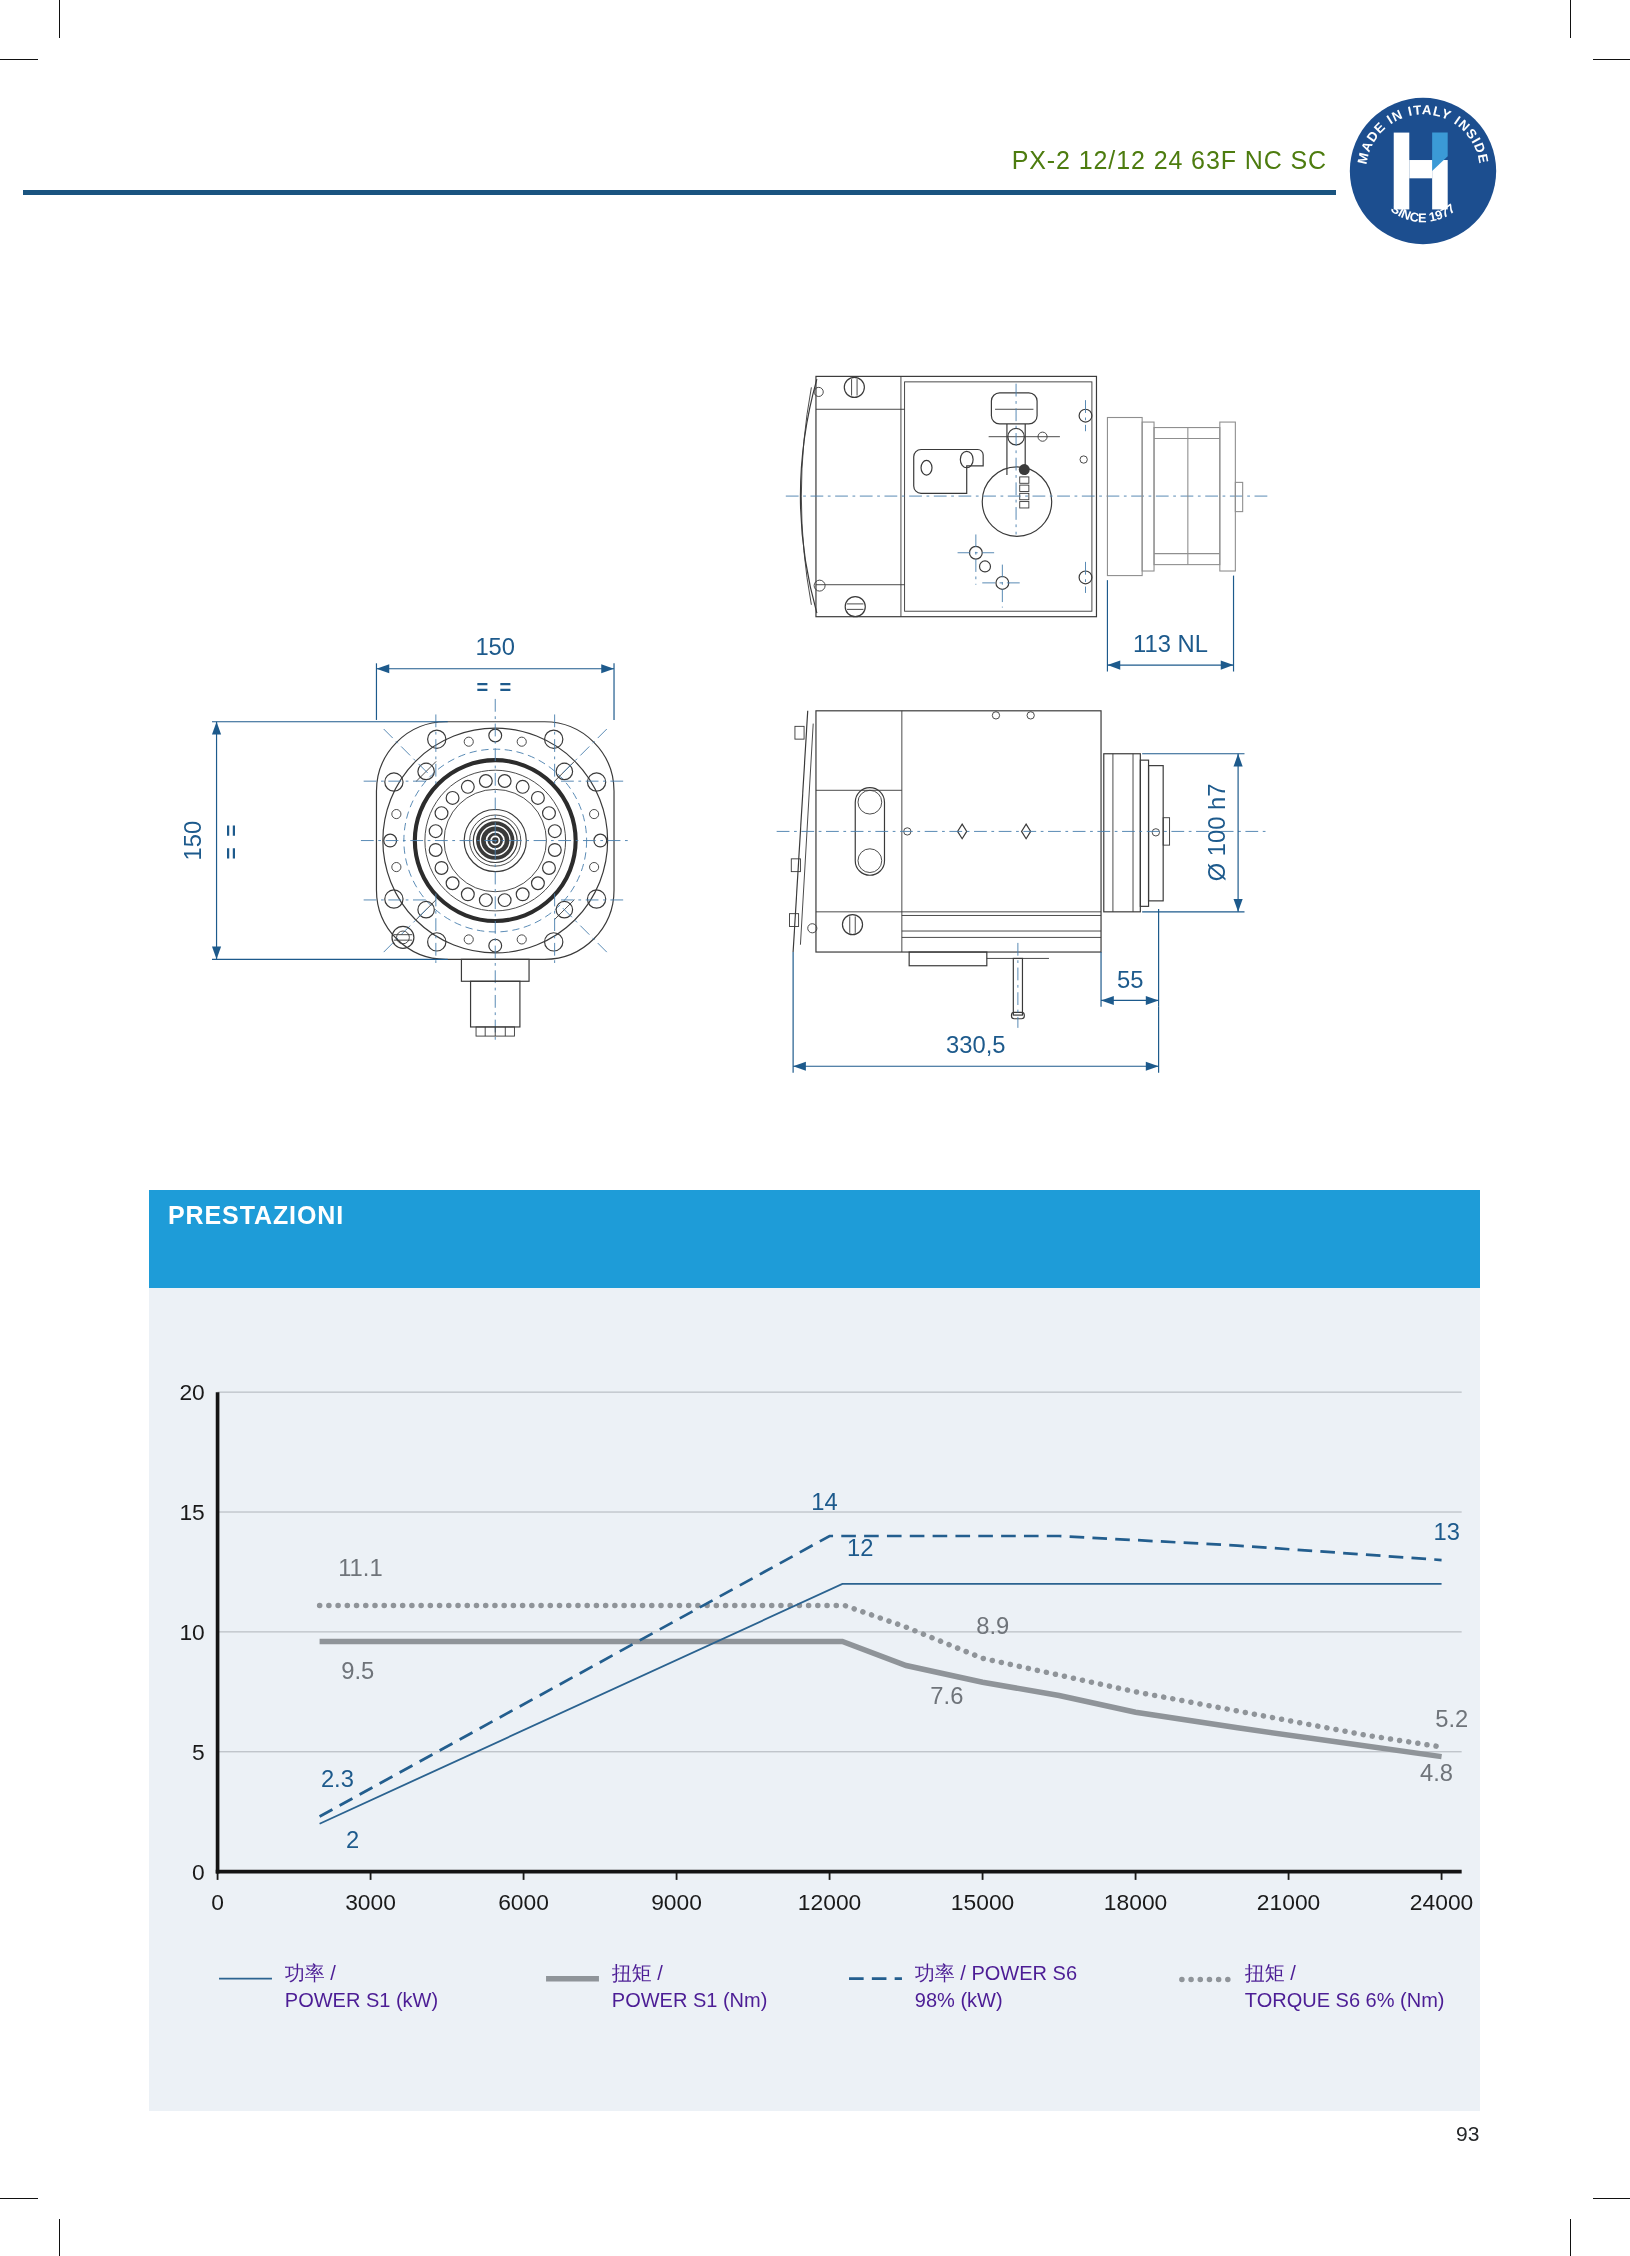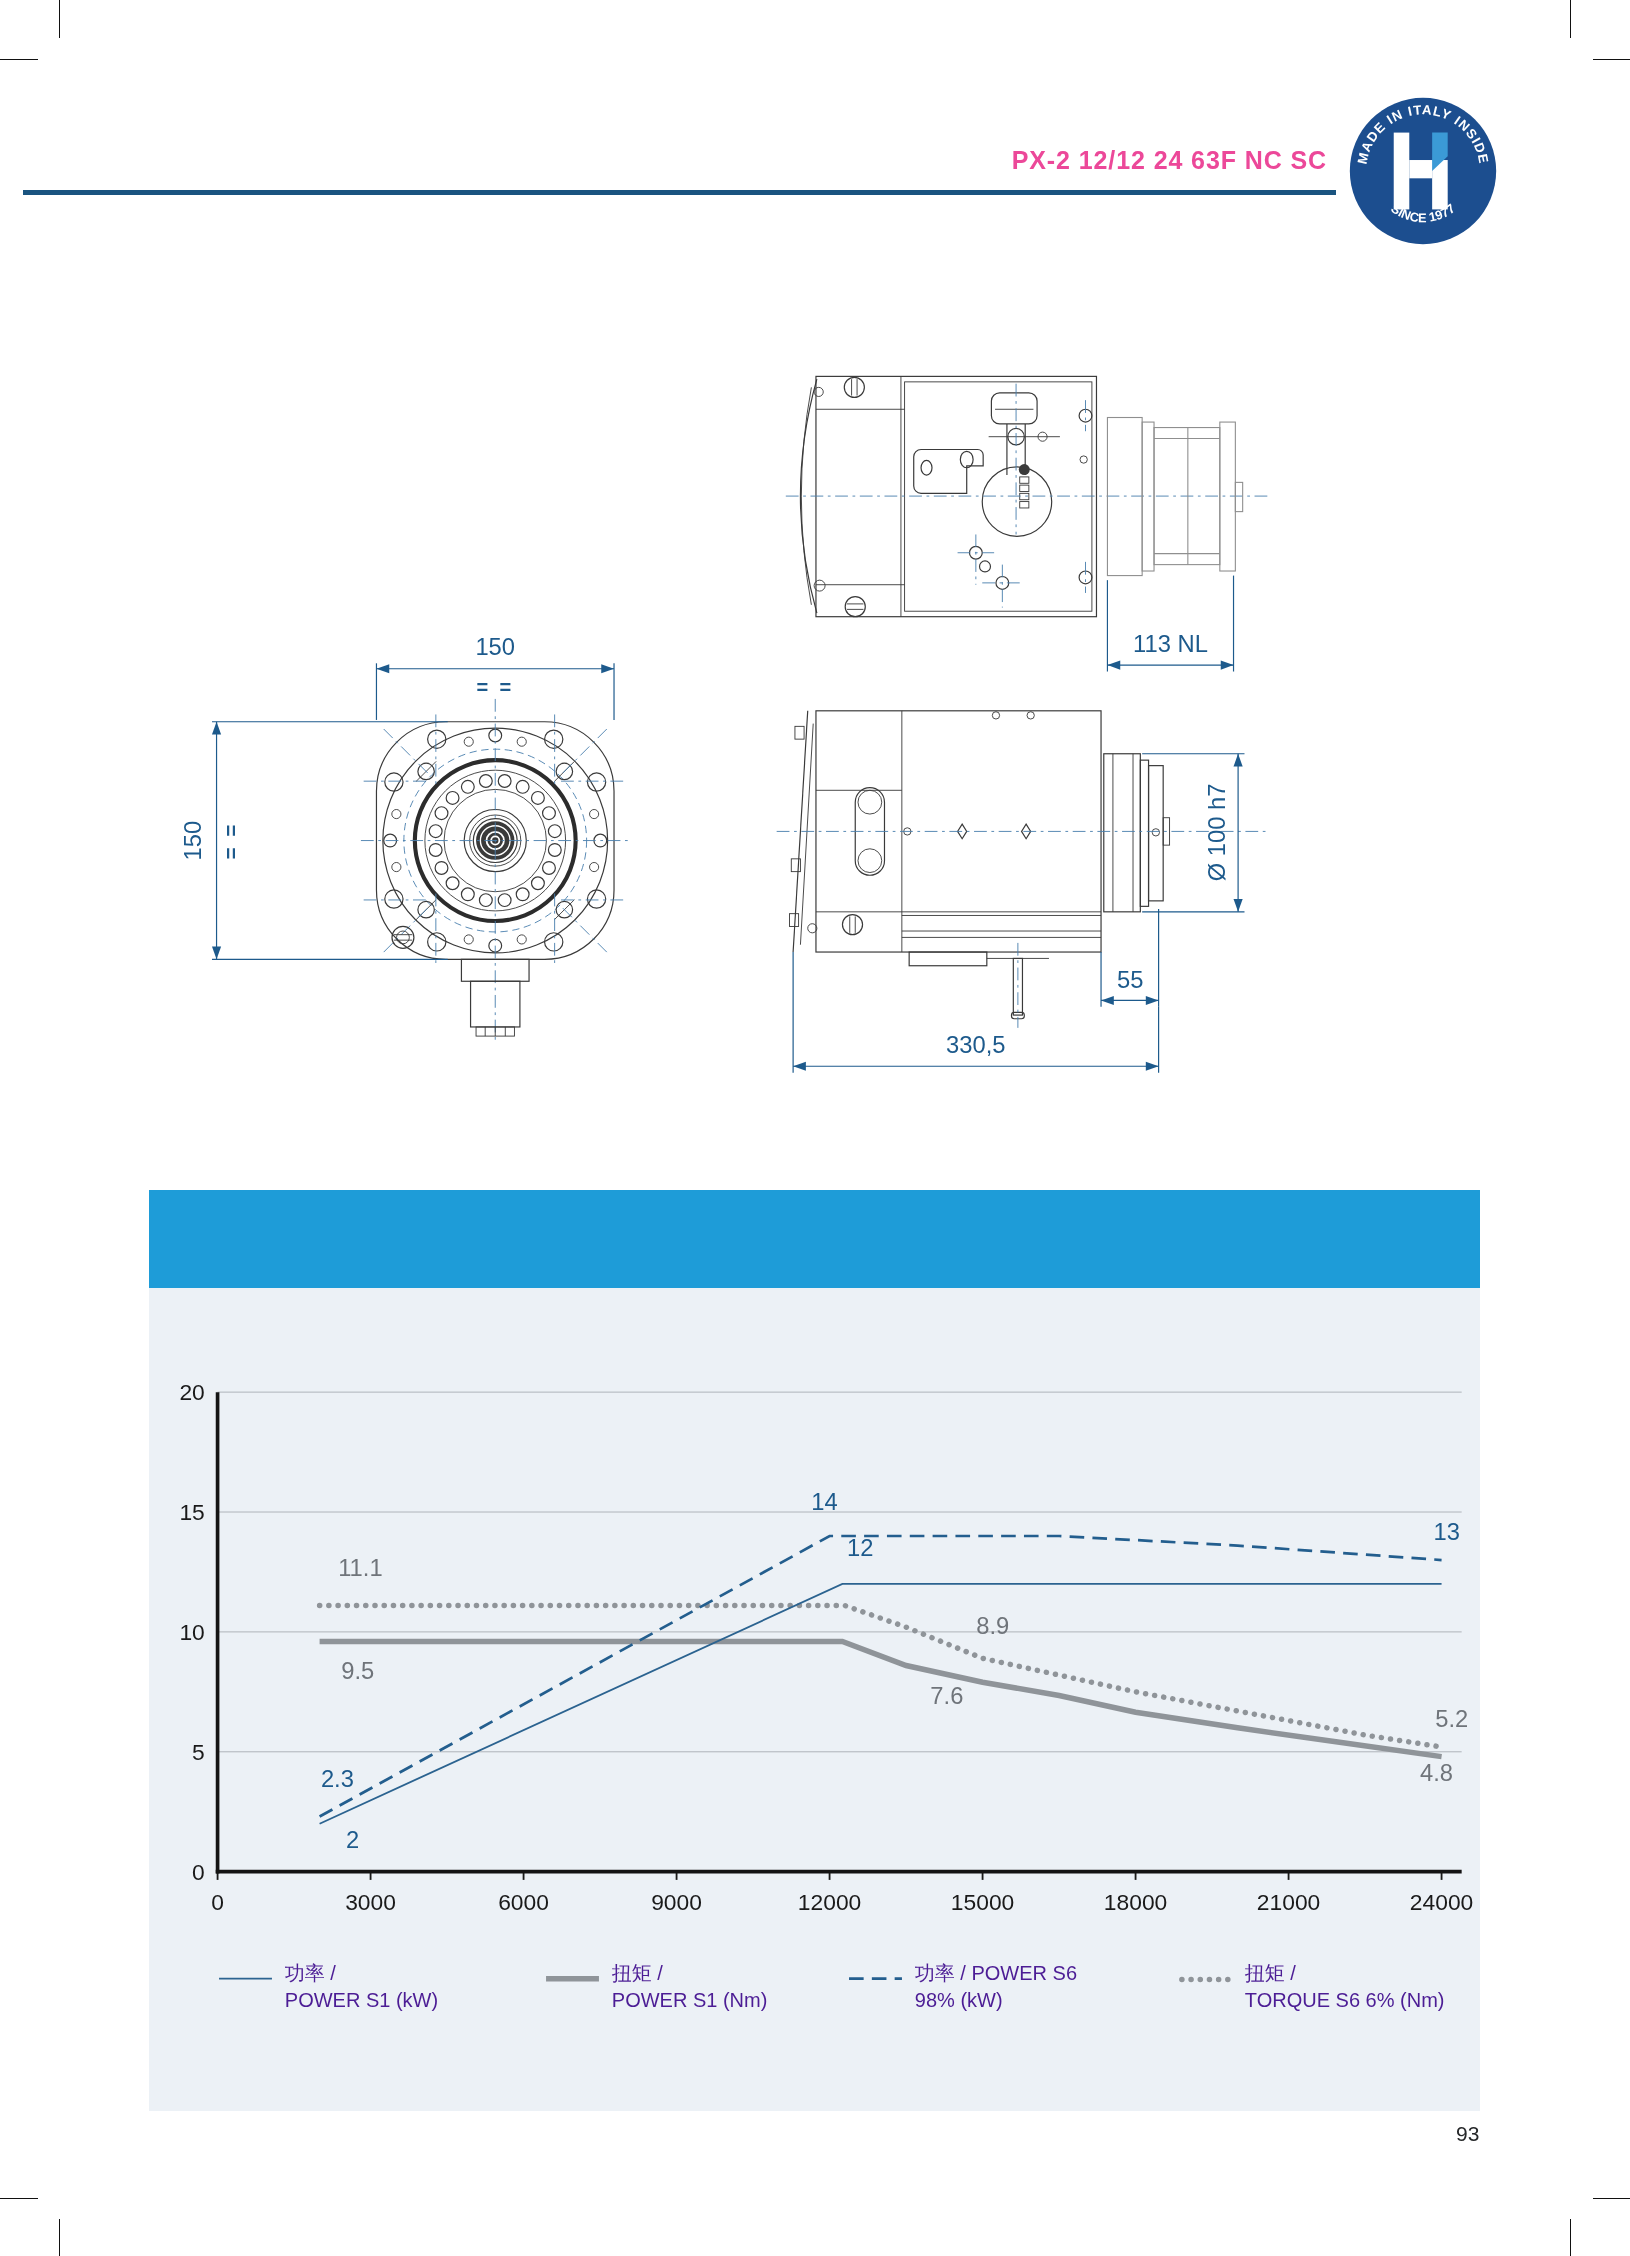--- a/index.html
+++ b/index.html
@@ -4,21 +4,21 @@
 <style>
   html,body{margin:0;padding:0;background:#ffffff;}
   .page{position:relative;width:1631px;height:2257px;background:#fff;overflow:hidden;
         font-family:"Liberation Sans",sans-serif;}
   .crop{position:absolute;background:#111;}
   .crop.v{width:0.9px;height:38px;}
   .crop.h{width:38px;height:0.9px;}
 
   
   .model-title{position:absolute;top:146px;right:304px;font-size:25px;letter-spacing:0.9px;
-               color:#ec4899;font-weight:700;white-space:nowrap;}
+               color:#4d7c0f;font-weight:400;white-space:nowrap;}
   .header-rule{position:absolute;left:23px;top:190px;width:1313px;height:4.6px;background:#1a5480;}
   .badge{position:absolute;left:1348px;top:96px;width:150px;height:150px;}
   .badge text{font-family:"Liberation Sans",sans-serif;font-weight:bold;fill:#fff;}
 
   
   .drawings{position:absolute;left:0;top:219px;width:1631px;height:969px;}
   .cad{stroke:#3a3a3a;stroke-width:1.3;fill:none;}
   .cadthin{stroke:#3a3a3a;stroke-width:1;fill:none;}
   .cadthick{stroke:#2c2c2c;stroke-width:4.5;fill:none;}
   .cadlight{stroke:#8f8f8f;stroke-width:1.2;fill:none;}
@@ -360,20 +360,21 @@
         <line class="dimline" x1="868" y1="1167" x2="1268" y2="1167"></line>
         <polygon class="dimarrow" points="868,1167 882,1162 882,1172"></polygon>
         <polygon class="dimarrow" points="1268,1167 1254,1162 1254,1172"></polygon>
         <text class="dim" x="1068" y="1152" text-anchor="middle">330,5</text>
       </g>
     </g>
   </svg>
 
   <section class="perf-panel">
     <div class="perf-header">
+      <div class="perf-title">PRESTAZIONI</div>
     </div>
 
     <svg id="chart-svg" class="chart" viewBox="0 0 1457 901">
         <text x="61" y="648" class="ytick" text-anchor="end">0</text>
         <line x1="75" y1="507.75" x2="1437" y2="507.75" class="grid"></line>
         <text x="61" y="516.75" class="ytick" text-anchor="end">5</text>
         <line x1="75" y1="376.5" x2="1437" y2="376.5" class="grid"></line>
         <text x="61" y="385.5" class="ytick" text-anchor="end">10</text>
         <line x1="75" y1="245.25" x2="1437" y2="245.25" class="grid"></line>
         <text x="61" y="254.25" class="ytick" text-anchor="end">15</text>

